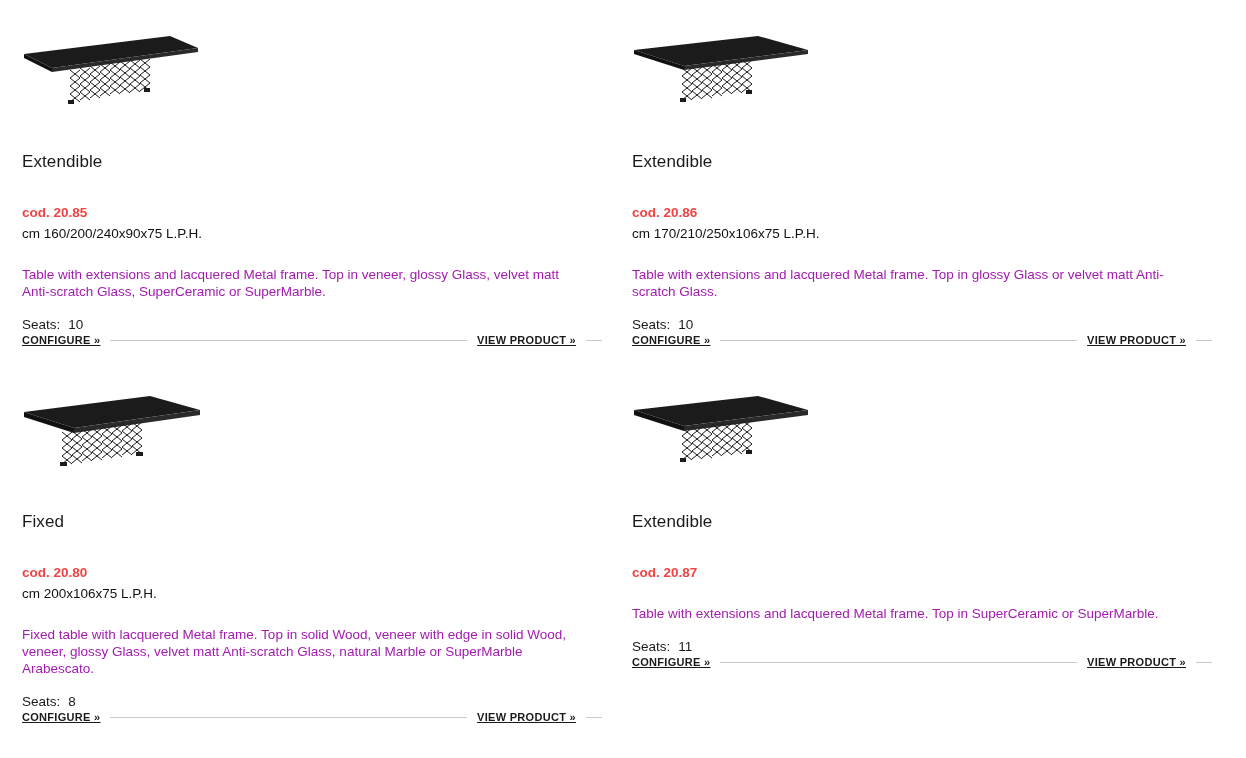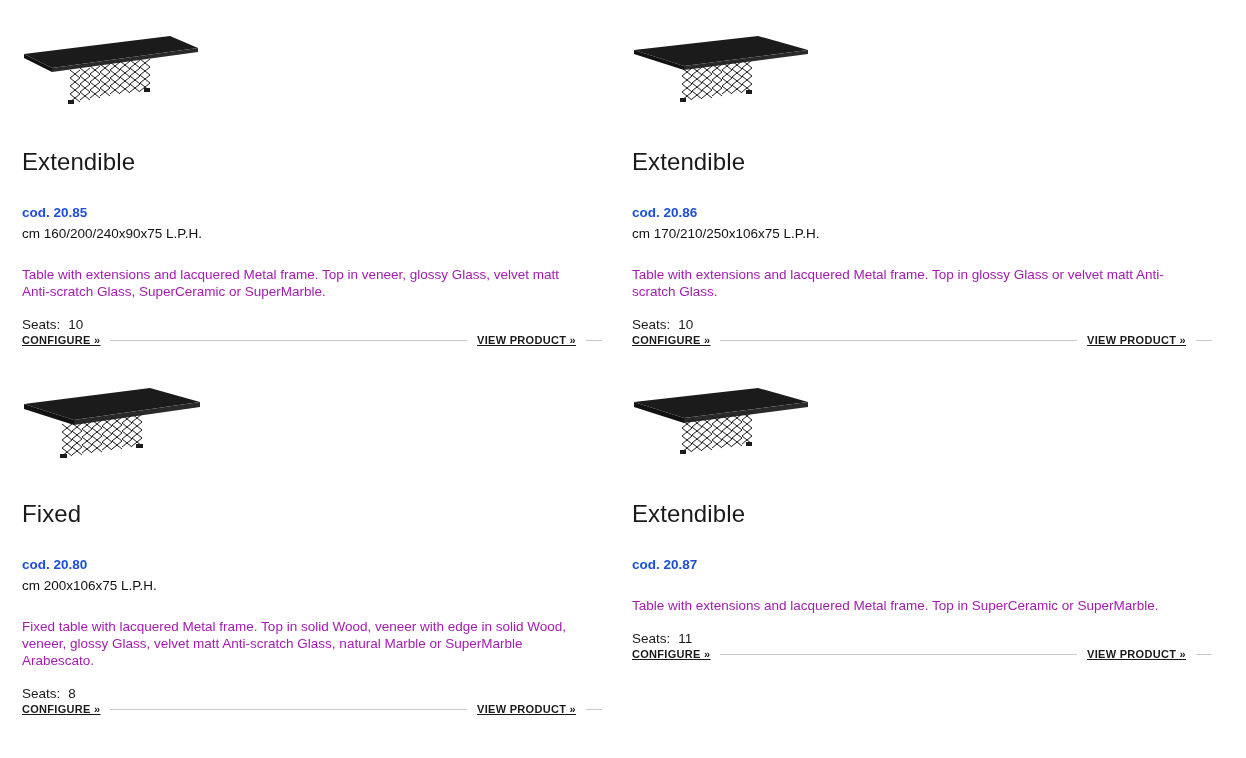--- a/index.html
+++ b/index.html
@@ -18,42 +18,42 @@
     width: 1246px;
     height: 758px;
   }
   .product-card {
     position: absolute;
     width: 580px;
   }
   .card-col-left { left: 22px; }
   .card-col-right { left: 632px; }
   .card-row-1 { top: 10px; }
-  .card-row-2 { top: 362px; }
+  .card-row-2 { top: 370px; }
 
   .product-image {
     width: 580px;
     height: 140px;
     position: relative;
   }
   .product-image svg { display: block; }
 
   .product-title {
-    font-size: 24px;
+    font-size: 17px;
     font-weight: 400;
     color: #1a1a1a;
     margin: 0;
     padding: 0;
     line-height: 24px;
     letter-spacing: 0.1px;
   }
   .product-code {
     font-size: 13.5px;
     font-weight: bold;
-    color: #1d4ed8;
+    color: #ef4444;
     margin-top: 30px;
     line-height: 17px;
   }
   .product-dims {
     font-size: 13.5px;
     color: #111;
     margin-top: 4px;
     line-height: 17px;
   }
   .product-desc {

